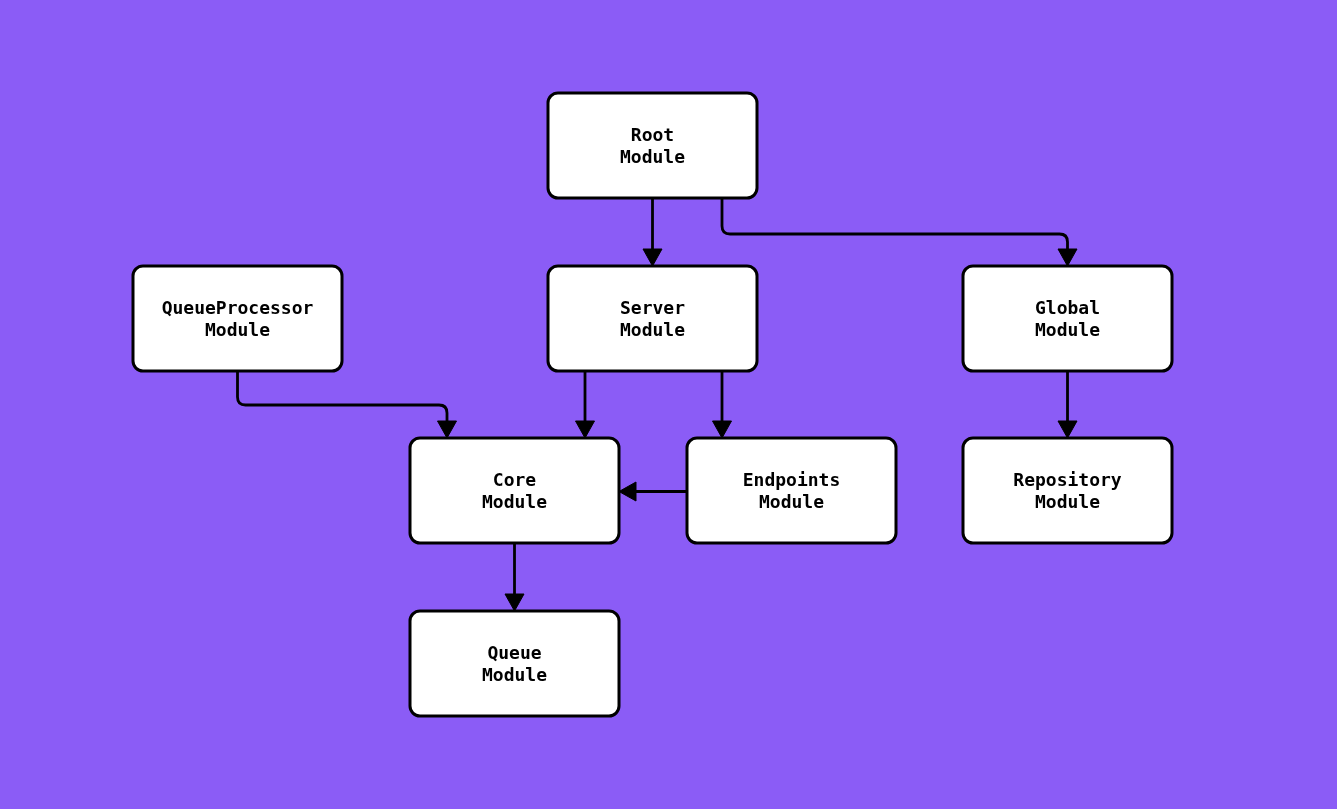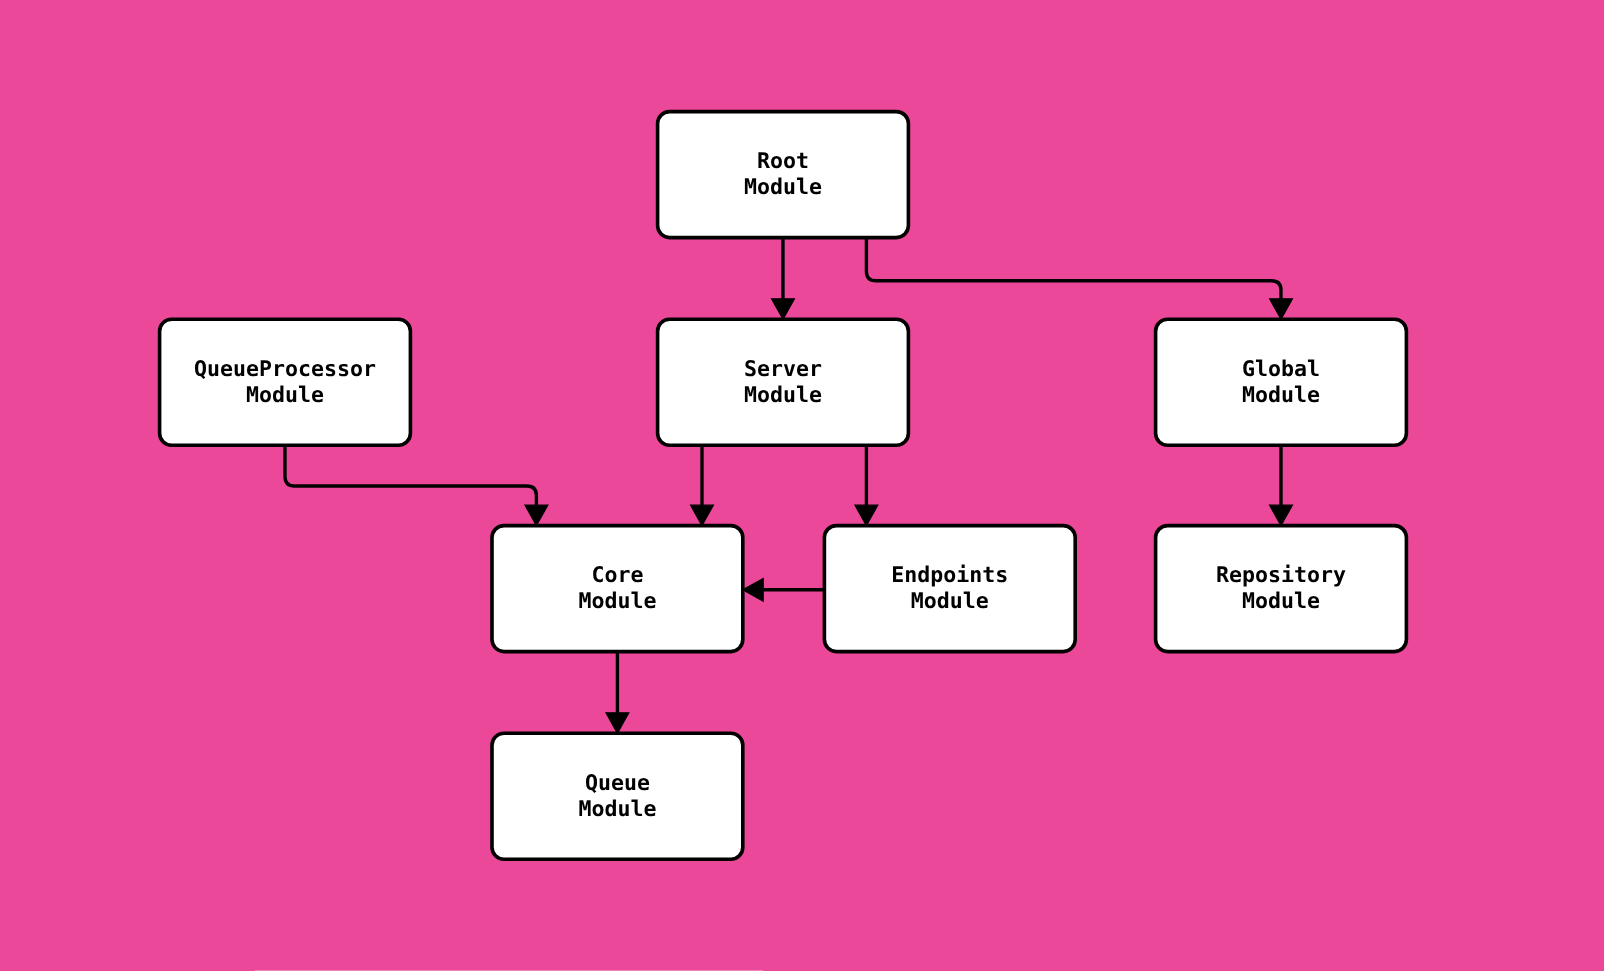--- a/index.html
+++ b/index.html
@@ -1,20 +1,20 @@
 <!DOCTYPE html>
 <html><head>
 <meta charset="utf-8">
 <style>
   html, body { margin: 0; padding: 0; }
   #canvas {
     position: relative;
     width: 1337px;
     height: 809px;
-    background: #ec4899;
+    background: #8b5cf6;
     overflow: hidden;
   }
   svg { display: block; }
   .node rect {
     fill: #ffffff;
     stroke: #000000;
     stroke-width: 3;
   }
   .node text {
     font-family: "DejaVu Sans Mono", "Liberation Mono", monospace;

